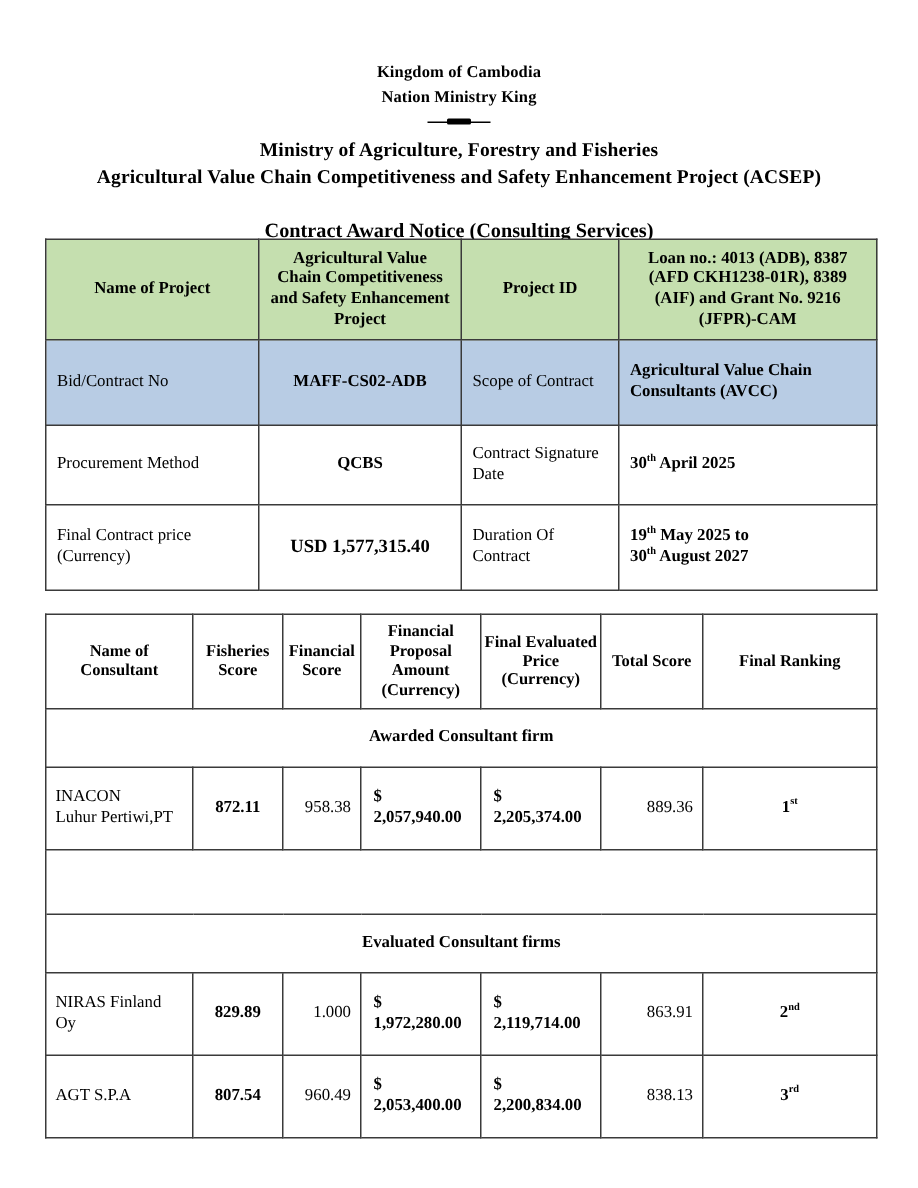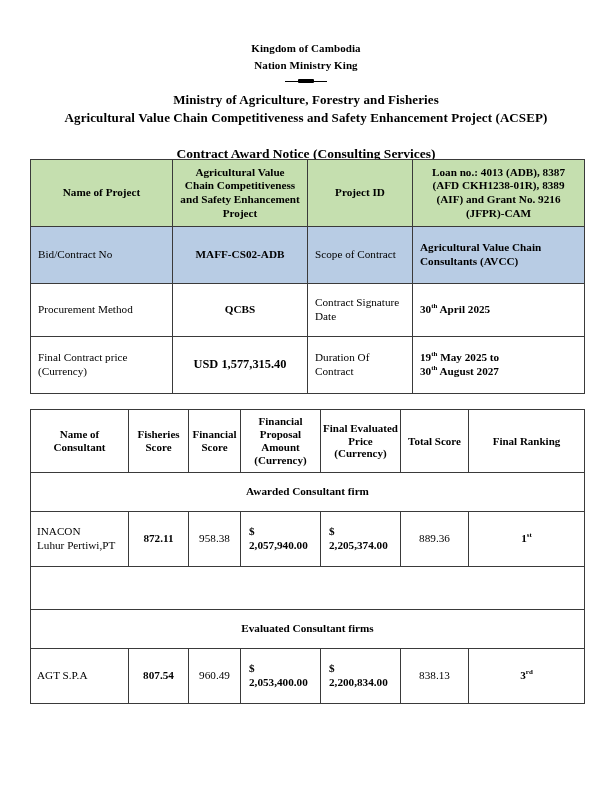--- a/index.html
+++ b/index.html
@@ -123,21 +123,21 @@
   .tbl2 .section td {
     font-weight: bold;
     text-align: center;
     font-size: 11.2px;
   }
   .tbl2 .data td {
     font-size: 11.2px;
     padding: 4px 6px;
   }
   .num-b { font-weight: bold; text-align: center; }
-  .num   { font-weight: normal; text-align: center; }
+  .num   { font-weight: normal; text-align: right; }
   .money { font-weight: bold; text-align: left; padding-left: 8px !important; }
   .rank  { text-align: center; font-weight: bold; font-size: 11.2px; }
   sup { font-size: 0.62em; vertical-align: super; line-height: 0; }
 </style>
 </head>
 <body>
 
 <div class="page">
 
   <div class="header">
@@ -233,20 +233,29 @@
       </tr>
 
       <tr class="spacer">
         <td colspan="7"></td>
       </tr>
 
       <tr class="section">
         <td colspan="7">Evaluated Consultant firms</td>
       </tr>
 
+      <tr class="data">
+        <td class="lft">NIRAS Finland Oy</td>
+        <td class="num-b">829.89</td>
+        <td class="num">1.000</td>
+        <td class="money">$ 1,972,280.00</td>
+        <td class="money">$ 2,119,714.00</td>
+        <td class="num">863.91</td>
+        <td class="rank"><span>2</span><sup>nd</sup></td>
+      </tr>
 
       <tr class="data">
         <td class="lft">AGT S.P.A</td>
         <td class="num-b">807.54</td>
         <td class="num">960.49</td>
         <td class="money">$ 2,053,400.00</td>
         <td class="money">$ 2,200,834.00</td>
         <td class="num">838.13</td>
         <td class="rank"><span>3</span><sup>rd</sup></td>
       </tr>

